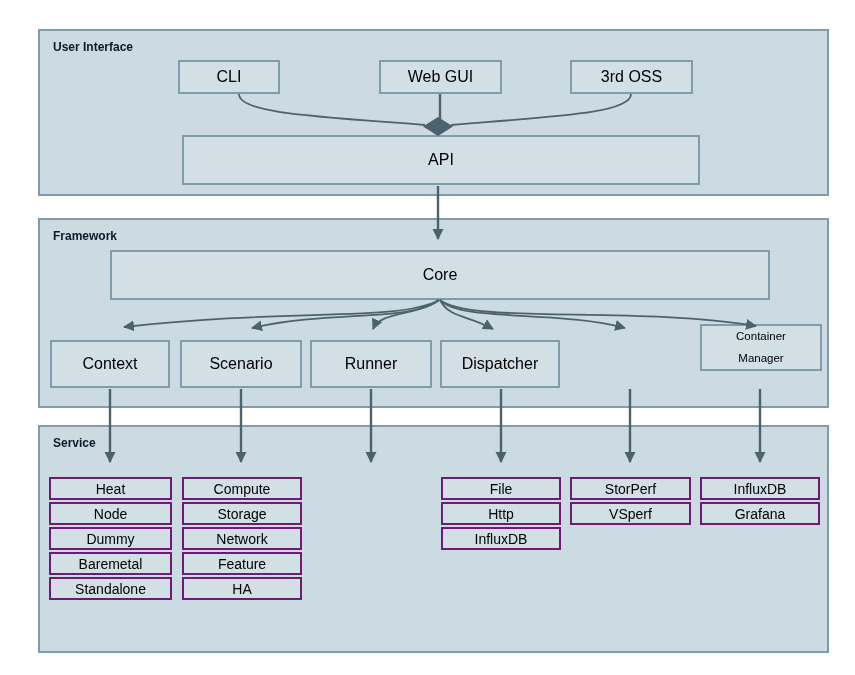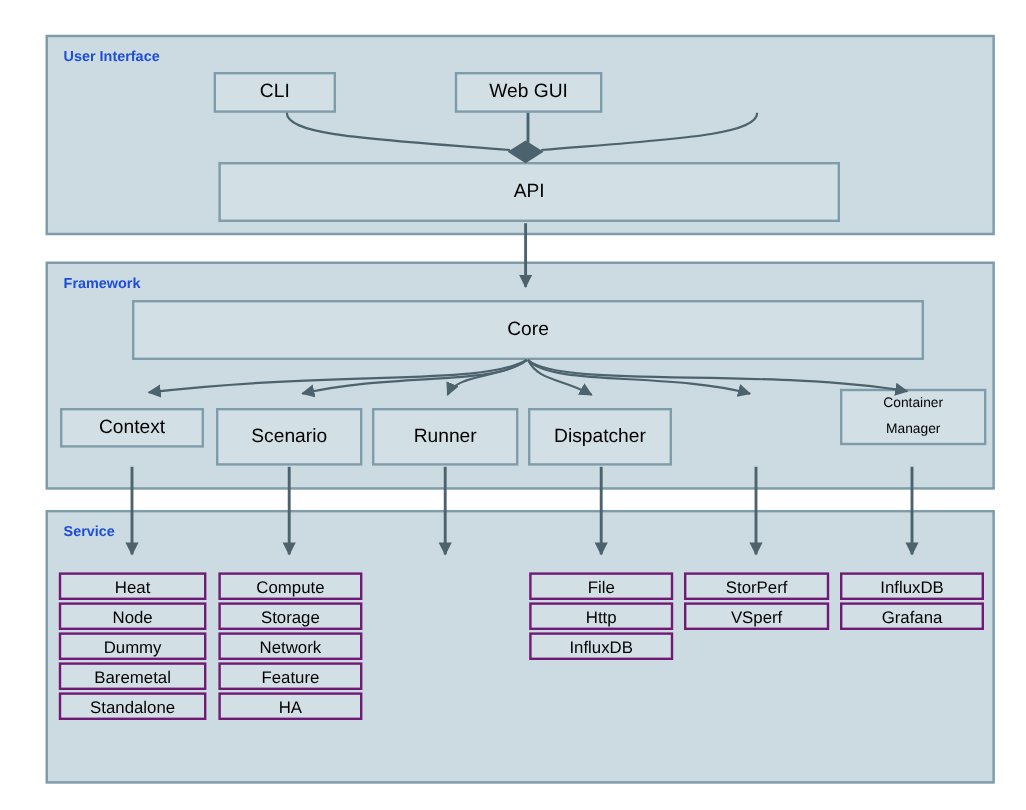--- a/index.html
+++ b/index.html
@@ -4,21 +4,21 @@
 <style>
   html,body{margin:0;padding:0;background:#ffffff;}
   .stage{
     position:relative;width:855px;height:675px;background:#ffffff;
     font-family:"Liberation Sans",sans-serif;color:#000;overflow:hidden;
   }
   .panel{
     position:absolute;background:#ccdae1;border:2px solid #7f9cab;box-sizing:border-box;
   }
   .panel-label{
-    position:absolute;top:9px;left:13px;font-size:12px;font-weight:bold;color:#1d4ed8;
+    position:absolute;top:9px;left:13px;font-size:12px;font-weight:bold;color:#0f172a;
   }
   .box{
     position:absolute;background:#d2dfe5;border:2px solid #7f9cab;box-sizing:border-box;
     display:flex;align-items:center;justify-content:center;font-size:16px;line-height:1;
   }
   .cm-label{
     font-size:11.5px;line-height:1.9;width:84px;text-align:center;
   }
   .svc-col{position:absolute;}
   .svc-item{
@@ -41,25 +41,26 @@
   <div class="panel" style="left:38px;top:218px;width:791px;height:190px">
     <div class="panel-label">Framework</div>
   </div>
 
   <div class="panel" style="left:38px;top:425px;width:791px;height:228px">
     <div class="panel-label">Service</div>
   </div>
 
   <div class="box" style="left:178px;top:60px;width:102px;height:34px">CLI</div>
   <div class="box" style="left:379px;top:60px;width:123px;height:34px">Web GUI</div>
+  <div class="box" style="left:570px;top:60px;width:123px;height:34px">3rd OSS</div>
   <div class="box" style="left:182px;top:135px;width:518px;height:50px">API</div>
 
   <div class="box" style="left:110px;top:250px;width:660px;height:50px">Core</div>
 
-  <div class="box" style="left:50px;top:340px;width:120px;height:33px">Context</div>
+  <div class="box" style="left:50px;top:340px;width:120px;height:48px">Context</div>
   <div class="box" style="left:180px;top:340px;width:122px;height:48px">Scenario</div>
   <div class="box" style="left:310px;top:340px;width:122px;height:48px">Runner</div>
   <div class="box" style="left:440px;top:340px;width:120px;height:48px">Dispatcher</div>
   <div class="box" style="left:700px;top:324px;width:122px;height:47px">
     <span class="cm-label">Container Manager</span>
   </div>
 
   <div class="svc-col" style="left:49px;top:477px;width:123px">
     <div class="svc-item">Heat</div>
     <div class="svc-item">Node</div>

